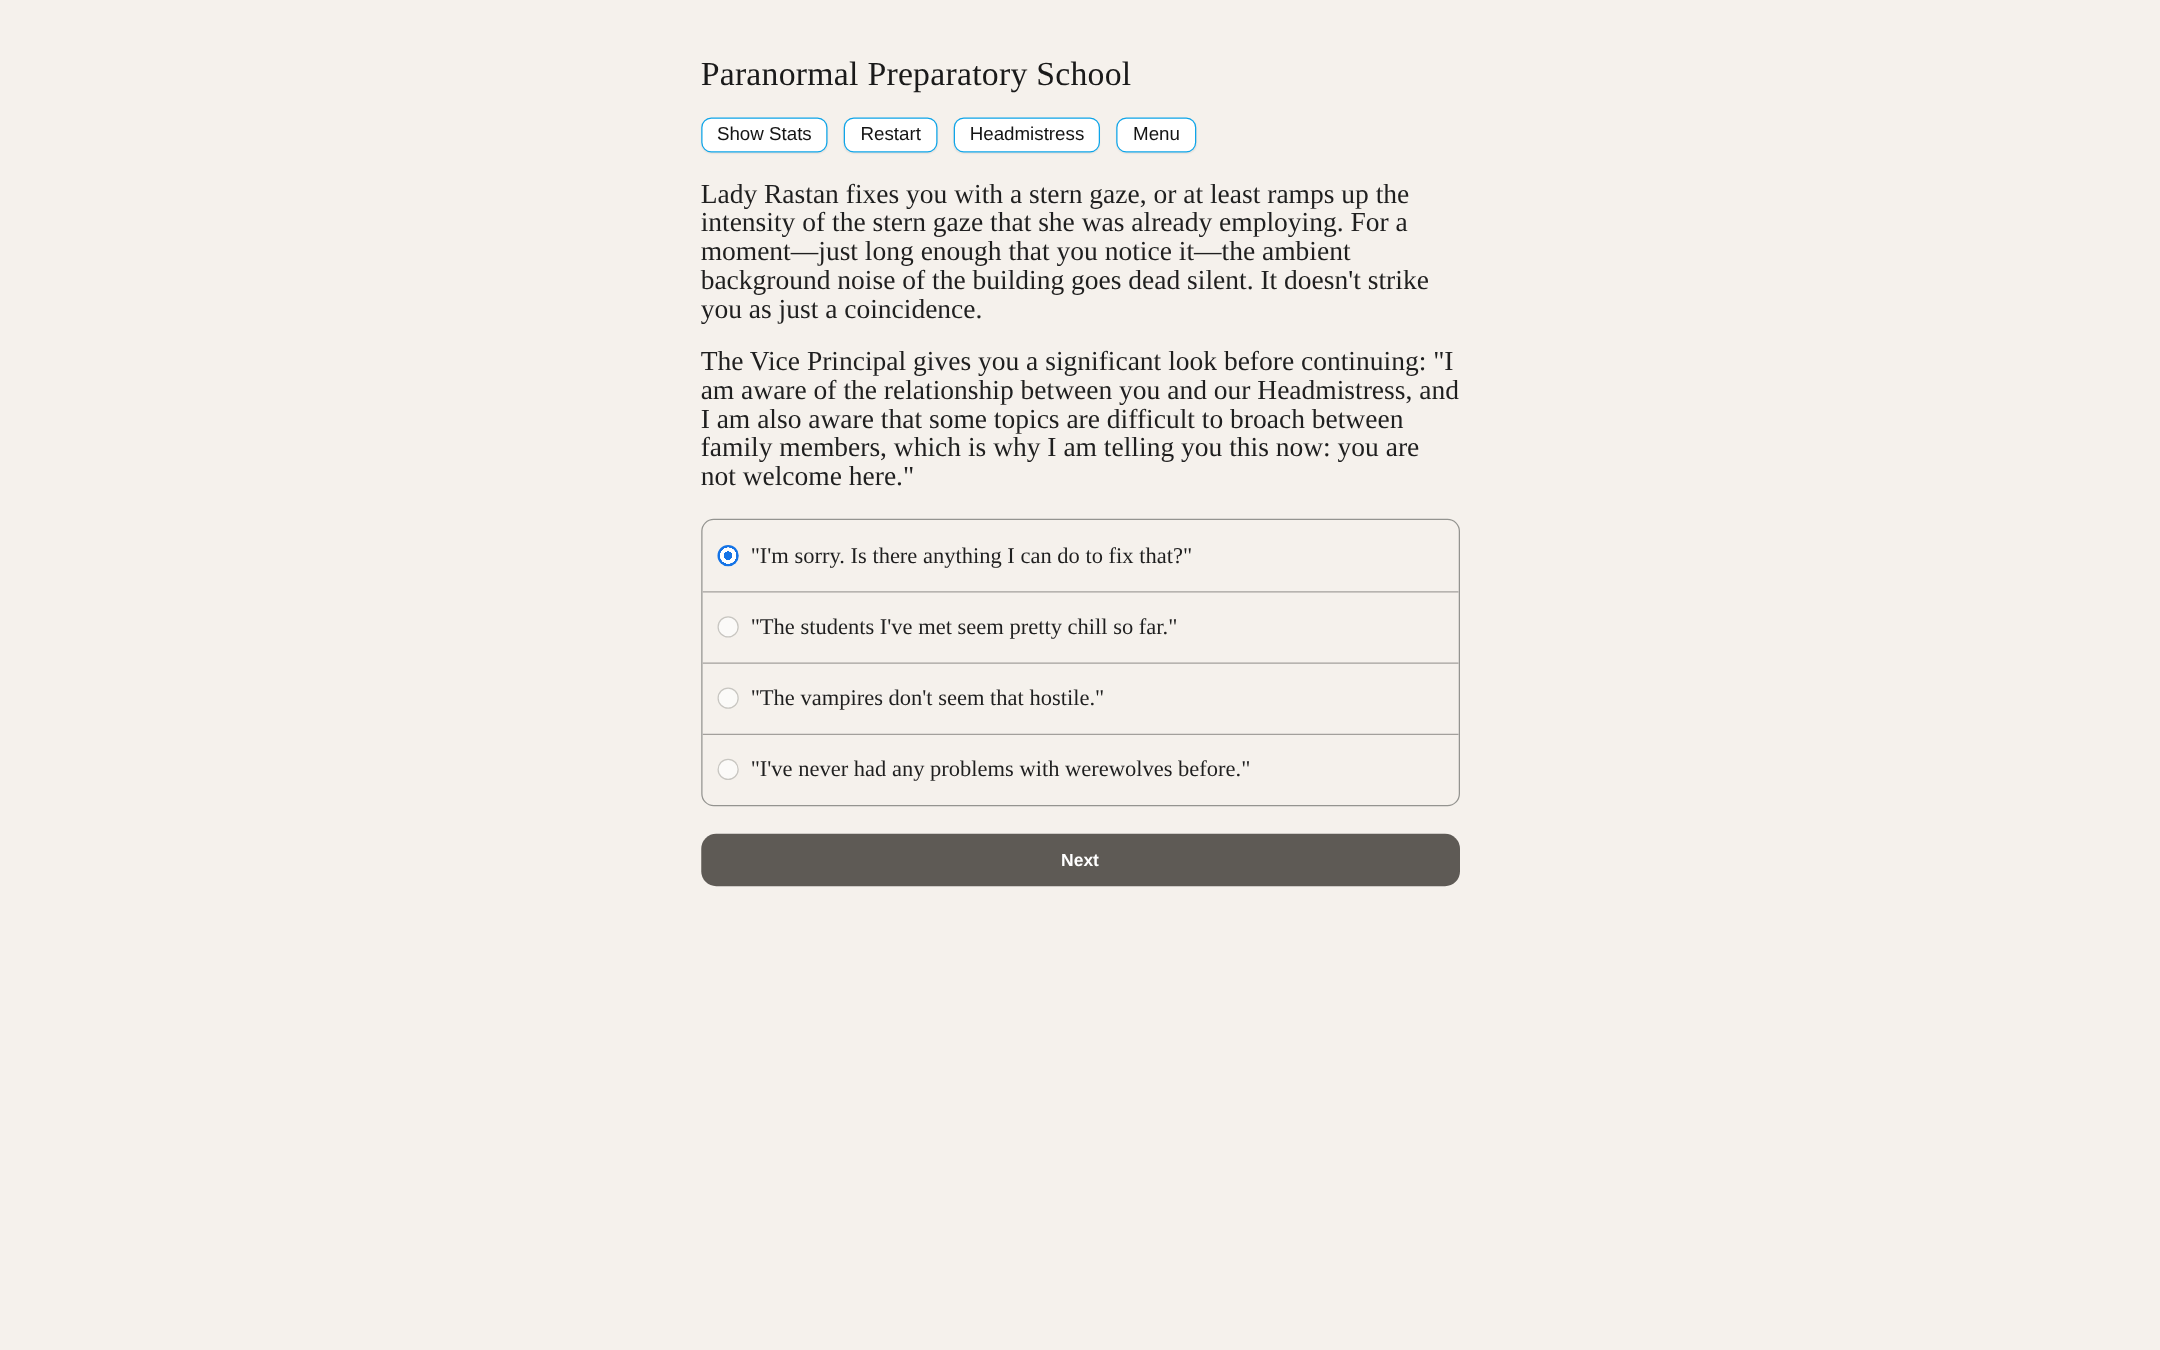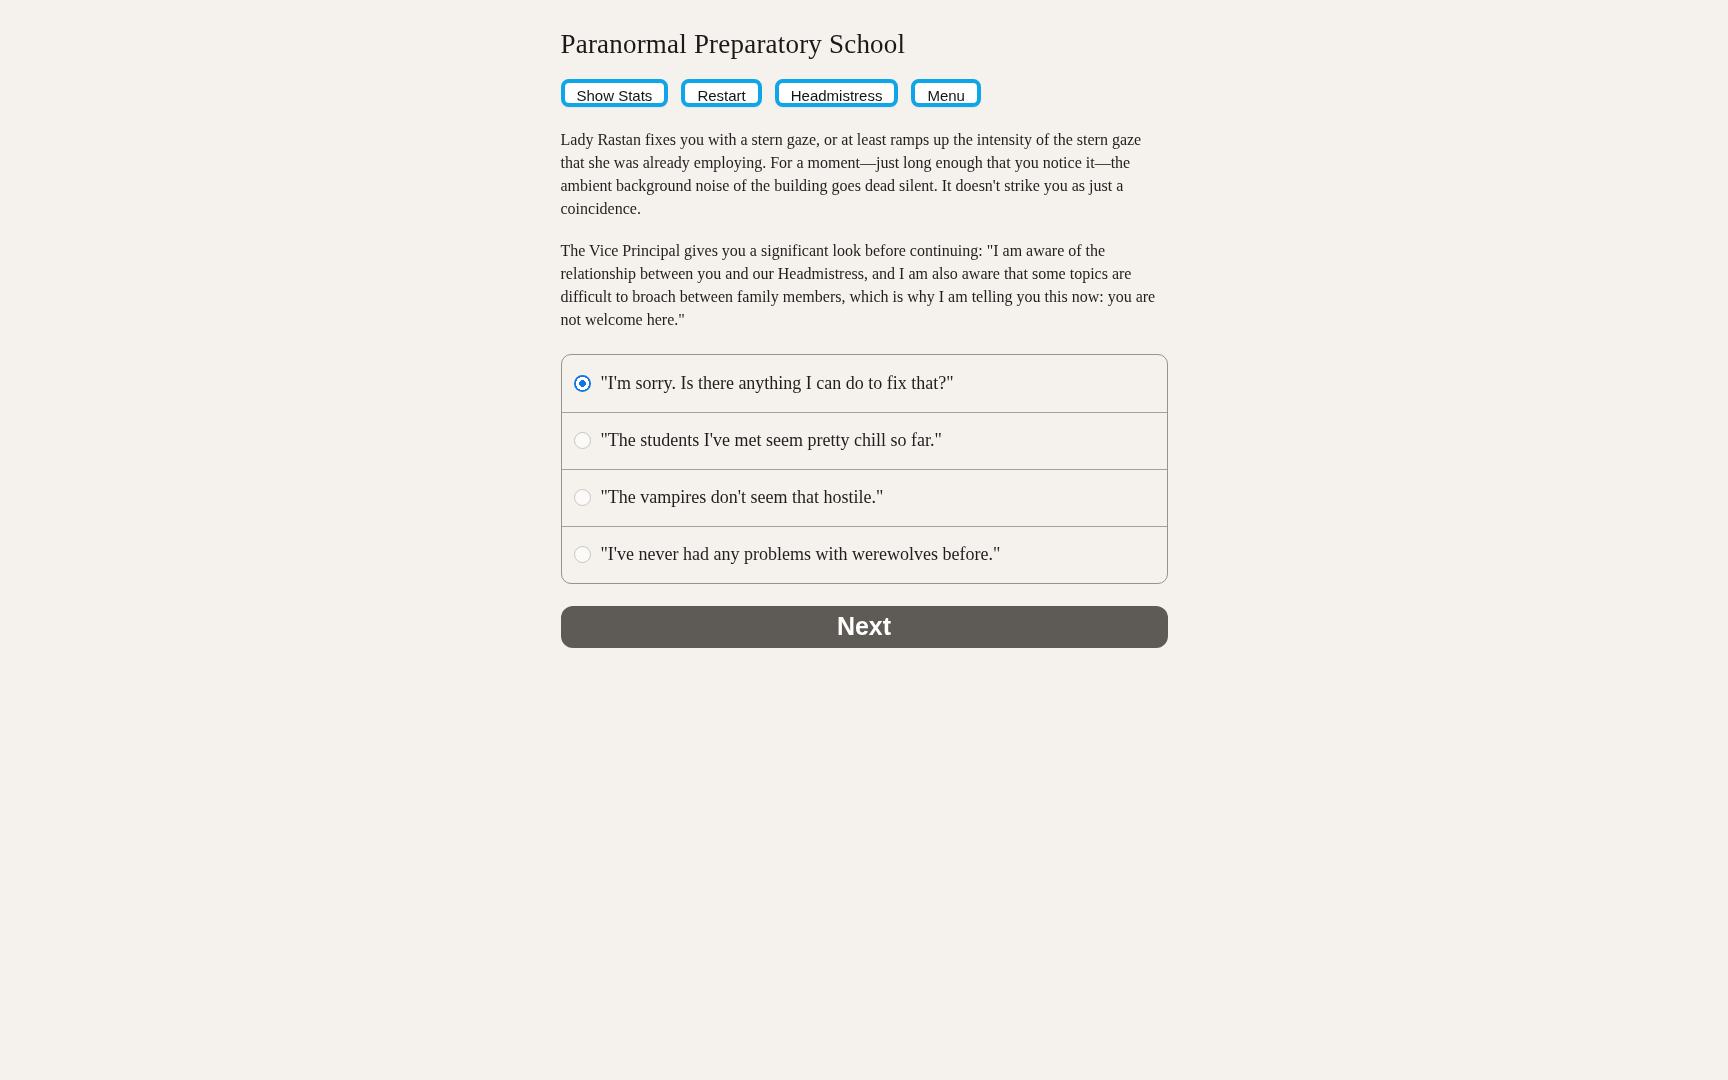--- a/index.html
+++ b/index.html
@@ -7,21 +7,21 @@
   body {
     width: 1728px;
     height: 1080px;
     background: #f5f1ec;
     font-family: "Liberation Serif", serif;
     color: #1f1f1f;
     overflow: hidden;
   }
   .container {
     width: 607px;
-    margin: 0 auto;
+    margin: 15px auto;
     padding-top: 28px;
   }
   .title {
     font-size: 27px;
     font-weight: 400;
     color: #1a1a1a;
     margin: 0;
     line-height: 1.25;
     letter-spacing: 0.2px;
   }
@@ -33,30 +33,30 @@
   .toolbar {
     display: flex;
     gap: 13px;
     margin-top: 17px;
   }
   .toolbar button {
     font-family: "Liberation Sans", sans-serif;
     font-size: 15px;
     color: #141414;
     background: #ffffff;
-    border: 4px solid #0ea5e9;
+    border: 1px solid #0ea5e9;
     border-radius: 8px;
     padding: 4px 12px;
     height: 28px;
     line-height: 18px;
     cursor: pointer;
     box-shadow: 0 0.5px 1px rgba(0,0,0,0.06);
   }
   .story p {
-    font-size: 16px;
+    font-size: 22px;
     line-height: 23px;
     margin: 19px 0 0 0;
     text-align: left;
   }
   .story p:first-child { margin-top: 21px; }
   .choice-list {
     margin-top: 23px;
     border: 1px solid #949490;
     border-radius: 10px;
     background: transparent;
@@ -93,21 +93,21 @@
   .next-button {
     display: block;
     width: 607px;
     height: 42px;
     margin-top: 22px;
     border: none;
     border-radius: 12px;
     background: #5e5a55;
     color: #ffffff;
     font-family: "Liberation Sans", sans-serif;
-    font-size: 25px;
+    font-size: 14px;
     font-weight: 700;
     cursor: pointer;
     text-align: center;
   }
 </style>
 </head>
 <body>
 
 <div class="container">
   <h1 class="title">Paranormal Preparatory School</h1>

